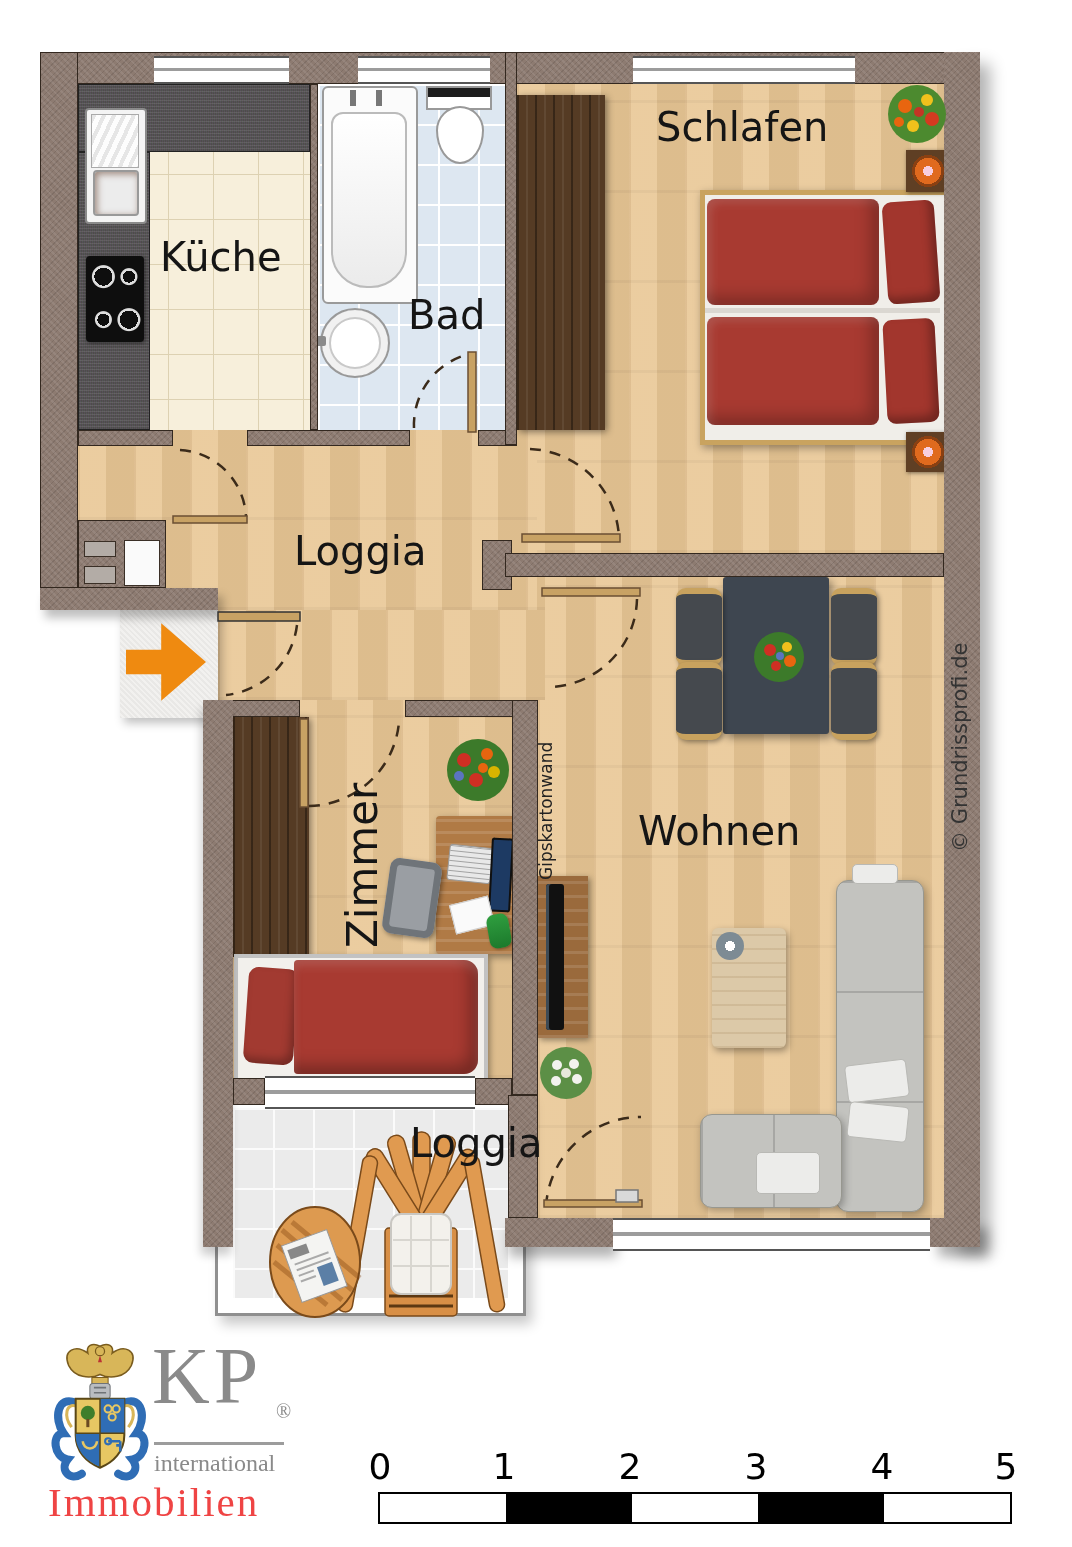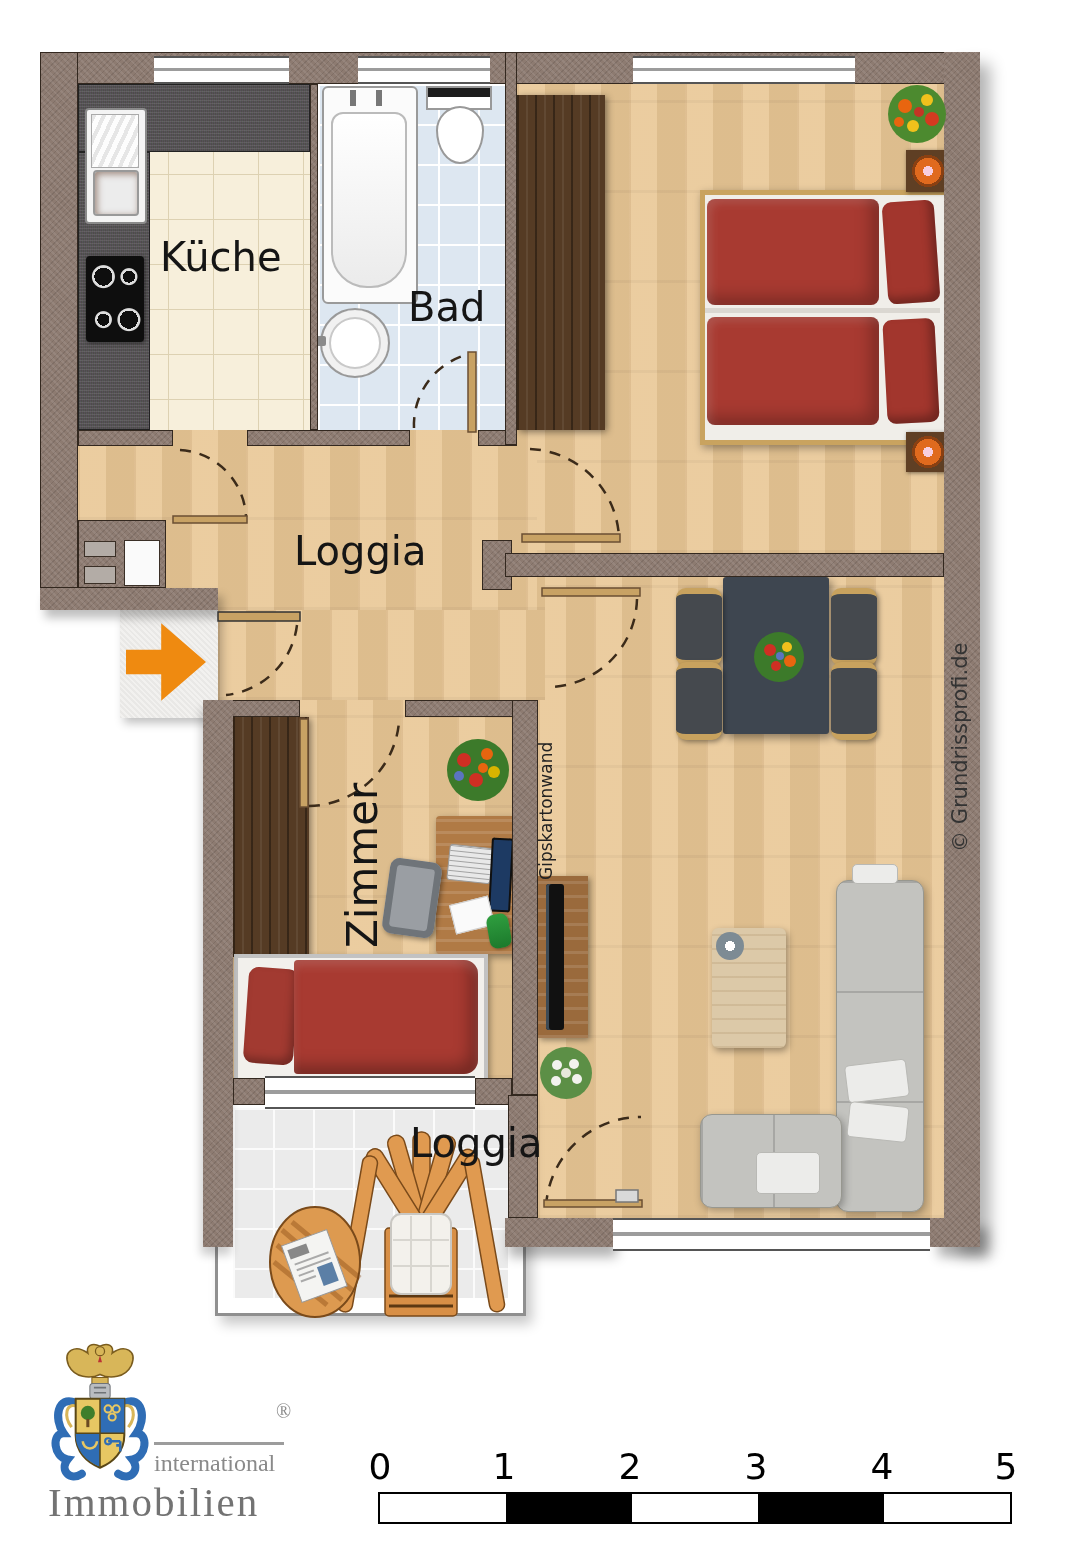--- a/index.html
+++ b/index.html
@@ -136,39 +136,39 @@
   .bzp{left:8px;top:10px;width:50px;height:96px;background:#a23a31;border-radius:10px;transform:rotate(4deg);box-shadow:inset -4px -5px 9px rgba(0,0,0,.28)}
   .bzb{left:56px;top:2px;width:184px;height:114px;background:#a83a31;border-radius:4px 14px 14px 4px;
        box-shadow:inset 0 6px 10px rgba(255,255,255,.15),inset -8px -8px 16px rgba(0,0,0,.3)}
   
   .arr{left:126px;top:618px;width:80px;height:88px;background:#ef8a10;
        clip-path:polygon(0 36%,44% 36%,44% 6%,100% 50%,44% 94%,44% 64%,0 64%);
        filter:drop-shadow(2px 3px 2px rgba(0,0,0,.35))}
   
   .lbl{position:absolute;color:#151515;font-size:40px;white-space:nowrap;}
   .vlbl{transform:rotate(-90deg);transform-origin:0 0;}
-  .tk{left:160px;top:234px}.tb2{left:408px;top:284px}.ts{left:656px;top:104px}
+  .tk{left:160px;top:234px}.tb2{left:408px;top:292px}.ts{left:656px;top:104px}
   .td{left:294px;top:528px}.tw{left:638px;top:808px}.tl{left:410px;top:1120px}
   .tz{left:338px;top:948px;font-size:42px}
   .tg{left:536px;top:880px;font-size:17px;color:#222}
   .tc{left:948px;top:852px;font-size:21px;color:#333}
   
   .sb{left:378px;top:1446px;width:634px;height:80px}
   .sbbar{position:absolute;left:0;top:46px;width:630px;height:28px;border:2px solid #000;display:flex}
   .sbseg{width:126px;height:100%}
   .segw{background:#fff}.segb{background:#000}
   .sbt{position:absolute;top:0;font-size:36px;color:#000;transform:translateX(-50%)}
   
   .lg{left:48px;top:1336px;width:262px;height:196px}
   .lgc{left:0;top:4px;width:104px;height:152px}
   .lgkp{position:absolute;left:104px;top:0px;font-family:"Liberation Serif",serif;font-size:80px;line-height:1;color:#8a8a8a;letter-spacing:4px}
   .lgr{position:absolute;left:228px;top:64px;font-size:20px;color:#8a8a8a;font-family:"Liberation Serif",serif}
   .lgl{position:absolute;left:106px;top:106px;width:130px;height:3px;background:#9c9c9c}
   .lgi{position:absolute;left:106px;top:114px;font-family:"Liberation Serif",serif;font-size:24px;color:#8a8a8a}
-  .lgm{position:absolute;left:0px;top:142px;font-family:"Liberation Serif",serif;font-size:41px;color:#737373;letter-spacing:2px}
+  .lgm{position:absolute;left:0px;top:142px;font-family:"Liberation Serif",serif;font-size:41px;color:#ef4444;letter-spacing:2px}
   svg.ovl{left:0;top:0;width:1072px;height:1547px;pointer-events:none}
 </style>
 </head>
 <body>
 
 <div id="canvas">
 
   <div class="abs wood f1"></div>
   <div class="abs wood f2"></div>
   <div class="abs wood f3"></div>
@@ -349,21 +349,23 @@
         <rect x="18" y="26" width="48" height="60" fill="#f4f4f2" stroke="#999"></rect>
         <rect x="22" y="32" width="20" height="10" fill="#888"></rect>
         <path d="M24,48 h36 M24,54 h36 M24,60 h16 M24,66 h16" stroke="#aaa" stroke-width="2"></path>
         <rect x="44" y="58" width="16" height="20" fill="#5b7fa6"></rect>
       </g>
     </g>
   </svg>
 
   <div class="lbl tk">Küche</div>
   <div class="lbl tb2">Bad</div>
+  <div class="lbl ts">Schlafen</div>
   <div class="lbl td">Loggia</div>
+  <div class="lbl tw">Wohnen</div>
   <div class="lbl tl">Loggia</div>
   <div class="lbl vlbl tz">Zimmer</div>
   <div class="lbl vlbl tg">Gipskartonwand</div>
   <div class="lbl vlbl tc">© Grundrissprofi.de</div>
 
   <div class="abs sb">
     <span class="sbt" style="left:2px">0</span>
     <span class="sbt" style="left:126px">1</span>
     <span class="sbt" style="left:252px">2</span>
     <span class="sbt" style="left:378px">3</span>
@@ -395,19 +397,20 @@
       <circle cx="38" cy="72" r="7" fill="#3e7e2b"></circle>
         <rect x="36.5" y="78" width="3" height="8" fill="#6b4a22"></rect>
       <circle cx="58" cy="68" r="3.5" fill="none" stroke="#e7c763" stroke-width="2"></circle>
       <circle cx="66" cy="68" r="3.5" fill="none" stroke="#e7c763" stroke-width="2"></circle>
       <circle cx="62" cy="76" r="3.5" fill="none" stroke="#e7c763" stroke-width="2"></circle>
       <path d="M33,100 a7,7 0 1 0 14,0" fill="none" stroke="#e7c763" stroke-width="2.5"></path>
       <path d="M58,100 h12 M70,100 v10 M66,104 h4" fill="none" stroke="#2f6db5" stroke-width="2.5"></path>
       <circle cx="58" cy="100" r="3" fill="none" stroke="#2f6db5" stroke-width="2"></circle>
       <path d="M50,58 v68 M26,92 h48" fill="none" stroke="#5a4716" stroke-width="1.5"></path>
     </svg>
+    <div class="lgkp">KP</div>
     <div class="lgr">®</div>
     <div class="lgl"></div>
     <div class="lgi">international</div>
     <div class="lgm">Immobilien</div>
   </div>
 
 </div>
 
 </body></html>

